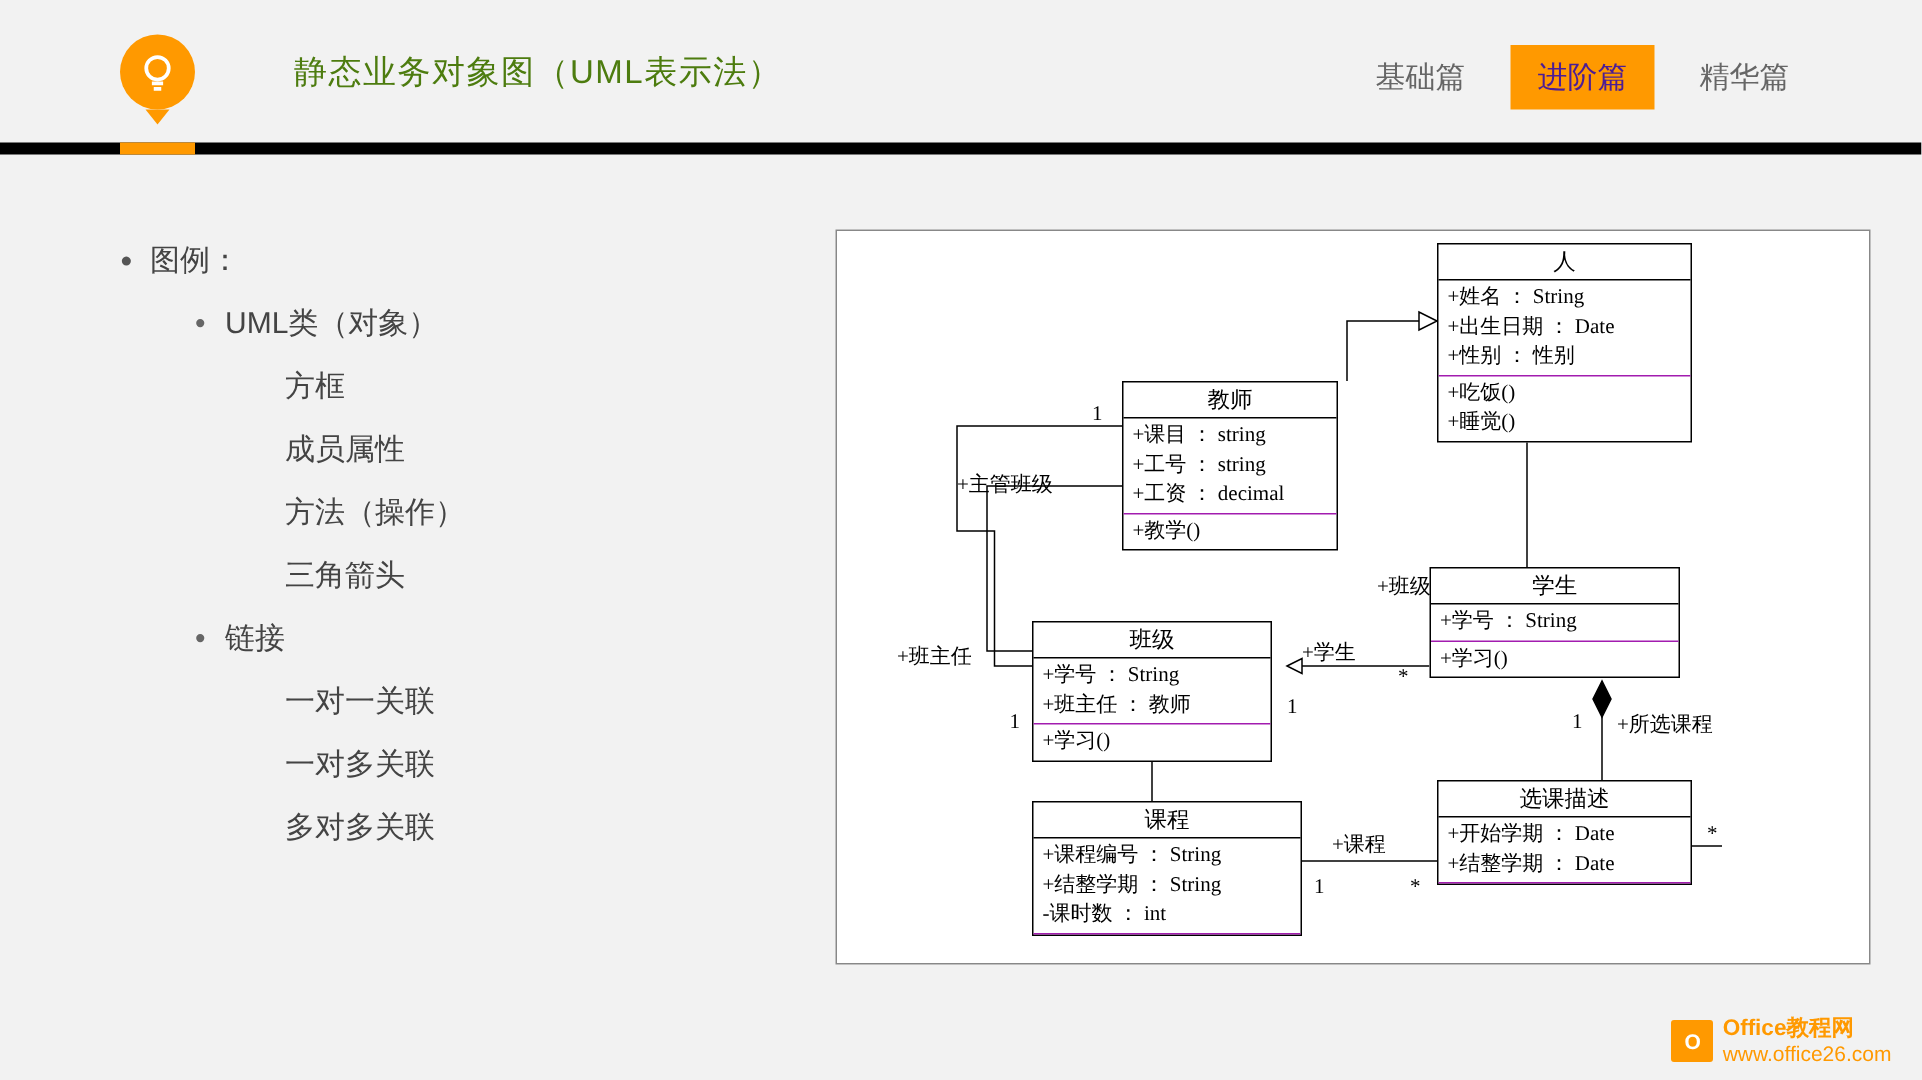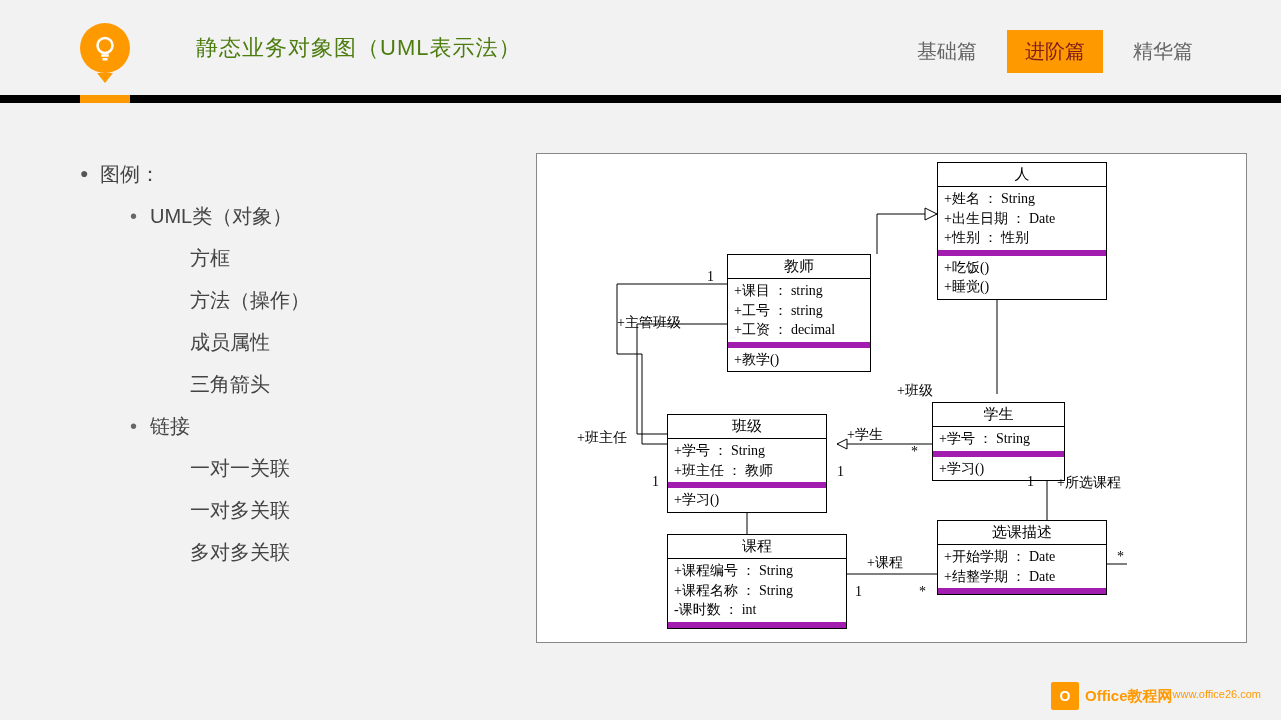--- a/index.html
+++ b/index.html
@@ -5,43 +5,43 @@
 *{margin:0;padding:0;box-sizing:border-box}
 body{width:1281px;height:720px;background:#f2f2f2;font-family:"Microsoft YaHei","SimSun",sans-serif;position:relative;overflow:hidden}
 .header{height:95px;display:flex;align-items:center;padding:0 60px 0 80px;position:relative}
 .bulb-wrap{width:50px;height:95px;display:flex;align-items:center;justify-content:center;position:absolute;left:80px;top:0}
 .bulb-bg{width:50px;height:50px;background:#ff9900;border-radius:50%;display:flex;align-items:center;justify-content:center;position:relative}
 .bulb-bg svg{width:30px;height:30px}
 .bulb-bg::after{content:'';position:absolute;bottom:-10px;left:50%;transform:translateX(-50%);width:0;height:0;border-left:8px solid transparent;border-right:8px solid transparent;border-top:10px solid #ff9900}
 .title{font-size:22px;color:#4d7c0f;margin-left:116px;font-weight:300;letter-spacing:1px}
 .tabs{position:absolute;right:70px;top:30px;display:flex;gap:12px}
 .tab{padding:8px 18px;font-size:20px;color:#666;cursor:pointer}
-.tab.active{background:#ff9900;color:#7f1d1d}
+.tab.active{background:#ff9900;color:#4c1d95}
 .black-bar{height:8px;background:#000;width:100%}
 .orange-seg{position:absolute;left:80px;top:95px;width:50px;height:8px;background:#ff9900}
-.content{display:flex;padding:50px 34px 20px 80px;gap:16px;height:calc(100% - 140px)}
+.content{display:flex;padding:50px 34px 20px 80px;gap:37px;height:calc(100% - 140px)}
 .legend{flex:0 0 440px;font-size:20px;color:#444;line-height:2.1}
 .legend ul{list-style:none}
 .l1{padding-left:20px;position:relative}
 .l1::before{content:'●';position:absolute;left:0;color:#555;font-size:14px;top:6px}
 .l2{padding-left:70px;position:relative}
 .l2::before{content:'•';position:absolute;left:50px;color:#666}
 .l3{padding-left:110px}
 .diagram{flex:1;background:#fff;border:1px solid #888;position:relative;height:490px}
 .uml{position:absolute;border:1px solid #000;background:#fff;font-family:"SimSun",serif;font-size:14px}
 .uml .name{text-align:center;border-bottom:1px solid #000;padding:2px 8px;font-size:15px}
-.uml .attrs{border-bottom:6px solid #a21caf;padding:2px 6px;line-height:1.4}
+.uml .attrs{border-bottom:1px solid #a21caf;padding:2px 6px;line-height:1.4}
 .uml .ops{padding:2px 6px;line-height:1.4}
 .lbl{position:absolute;font-family:"SimSun",serif;font-size:14px;color:#000}
 svg.lines{position:absolute;left:0;top:0;width:100%;height:100%;pointer-events:none}
 .footer{position:absolute;right:20px;bottom:10px;display:flex;align-items:center;gap:6px}
 .footer-icon{width:28px;height:28px;background:#ff9900;display:flex;align-items:center;justify-content:center;color:#fff;font-weight:bold;font-size:14px;border-radius:2px}
-.footer-text{display:flex;flex-direction:row;line-height:1.1}
+.footer-text{display:flex;flex-direction:column;line-height:1.1}
 .footer-title{color:#ff9900;font-weight:bold;font-size:15px}
-.footer-url{color:#ff9900;font-size:11px}
+.footer-url{color:#ff9900;font-size:14px}
 </style>
 </head>
 <body>
 
 <div class="header">
   <div class="bulb-wrap">
     <div class="bulb-bg">
       <svg viewBox="0 0 24 24" fill="none" stroke="#fff" stroke-width="2">
           <circle cx="12" cy="10" r="6"></circle>
           <path d="M9 18h6M10 21h4"></path>
@@ -57,22 +57,22 @@
 </div>
 <div class="black-bar"></div>
 <div class="orange-seg"></div>
 
 <div class="content">
   <div class="legend">
     <ul>
       <li class="l1">图例：</li>
       <li class="l2">UML类（对象）</li>
       <li class="l3">方框</li>
+      <li class="l3">成员属性</li>
       <li class="l3">方法（操作）</li>
-      <li class="l3">成员属性</li>
       <li class="l3">三角箭头</li>
       <li class="l2">链接</li>
       <li class="l3">一对一关联</li>
       <li class="l3">一对多关联</li>
       <li class="l3">多对多关联</li>
     </ul>
   </div>
 
   <div class="diagram">
     <svg class="lines">
@@ -118,21 +118,21 @@
       <div class="attrs">
         <div>+课目 ： string</div>
         <div>+工号 ： string</div>
         <div>+工资 ： decimal</div>
       </div>
       <div class="ops">
         <div>+教学()</div>
       </div>
     </div>
 
-    <div class="uml" style="left:395px;top:248px;width:133px">
+    <div class="uml" style="left:395px;top:224px;width:167px">
       <div class="name">学生</div>
       <div class="attrs">
         <div>+学号 ： String</div>
       </div>
       <div class="ops">
         <div>+学习()</div>
       </div>
     </div>
 
     <div class="uml" style="left:130px;top:260px;width:160px">
@@ -143,21 +143,21 @@
       </div>
       <div class="ops">
         <div>+学习()</div>
       </div>
     </div>
 
     <div class="uml" style="left:130px;top:380px;width:180px">
       <div class="name">课程</div>
       <div class="attrs">
         <div>+课程编号 ： String</div>
-        <div>+课程名称 ： String</div>
+        <div>+结整学期 ： String</div>
         <div>-课时数 ： int</div>
       </div>
     </div>
 
     <div class="uml" style="left:400px;top:366px;width:170px">
       <div class="name">选课描述</div>
       <div class="attrs">
         <div>+开始学期 ： Date</div>
         <div>+结整学期 ： Date</div>
       </div>

